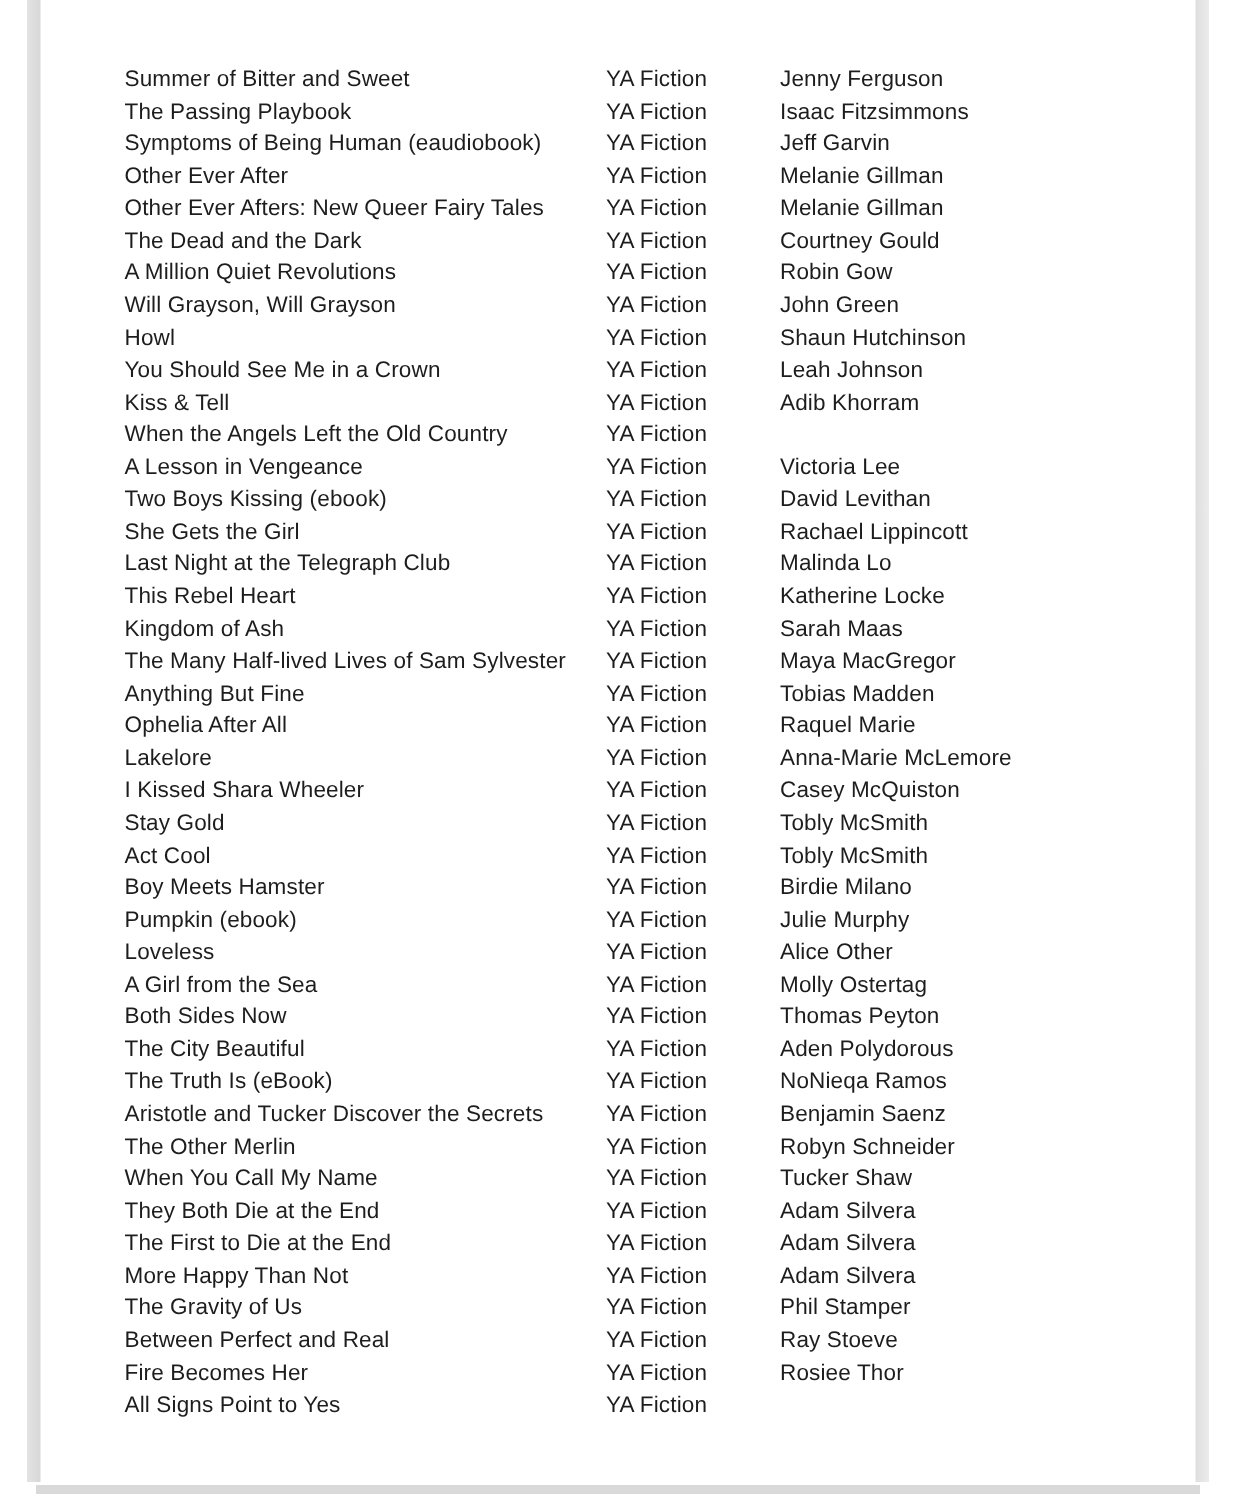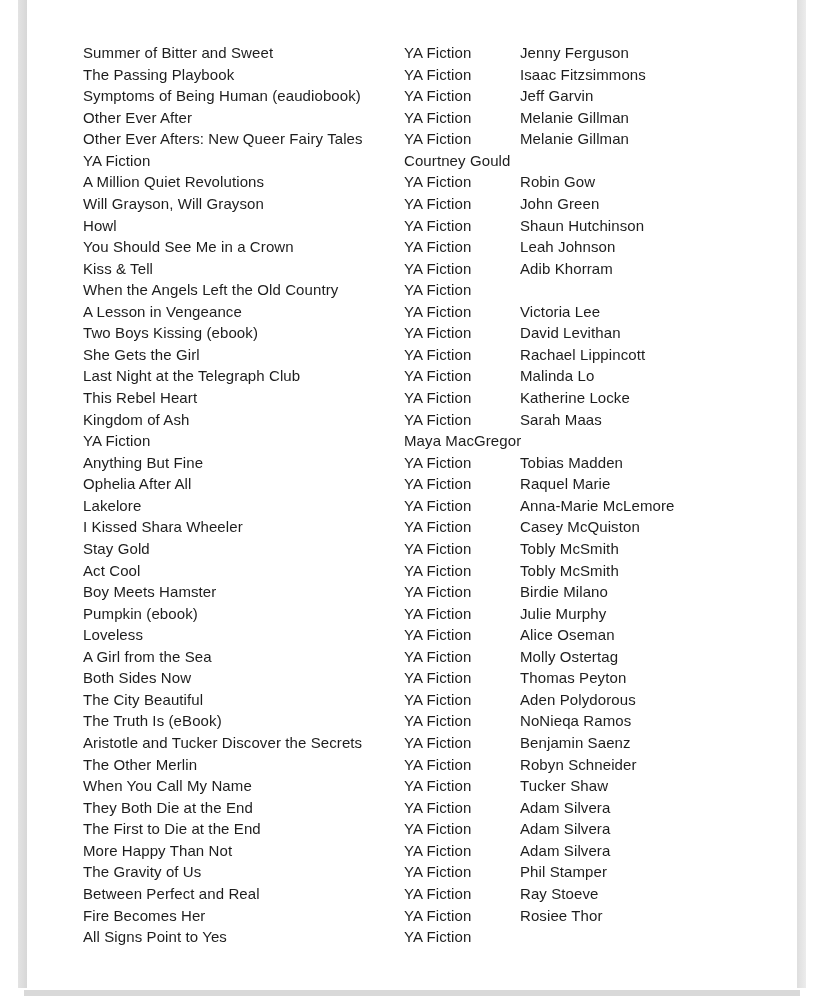--- a/index.html
+++ b/index.html
@@ -88,20 +88,21 @@
         <span class="cell title">Other Ever After</span>
         <span class="cell category">YA Fiction</span>
         <span class="cell author">Melanie Gillman</span>
       </div>
       <div class="row">
         <span class="cell title">Other Ever Afters: New Queer Fairy Tales</span>
         <span class="cell category">YA Fiction</span>
         <span class="cell author">Melanie Gillman</span>
       </div>
       <div class="row">
+        <span class="cell title">The Dead and the Dark</span>
         <span class="cell category">YA Fiction</span>
         <span class="cell author">Courtney Gould</span>
       </div>
       <div class="row">
         <span class="cell title">A Million Quiet Revolutions</span>
         <span class="cell category">YA Fiction</span>
         <span class="cell author">Robin Gow</span>
       </div>
       <div class="row">
         <span class="cell title">Will Grayson, Will Grayson</span>
@@ -151,20 +152,21 @@
         <span class="cell title">This Rebel Heart</span>
         <span class="cell category">YA Fiction</span>
         <span class="cell author">Katherine Locke</span>
       </div>
       <div class="row">
         <span class="cell title">Kingdom of Ash</span>
         <span class="cell category">YA Fiction</span>
         <span class="cell author">Sarah Maas</span>
       </div>
       <div class="row">
+        <span class="cell title">The Many Half-lived Lives of Sam Sylvester</span>
         <span class="cell category">YA Fiction</span>
         <span class="cell author">Maya MacGregor</span>
       </div>
       <div class="row">
         <span class="cell title">Anything But Fine</span>
         <span class="cell category">YA Fiction</span>
         <span class="cell author">Tobias Madden</span>
       </div>
       <div class="row">
         <span class="cell title">Ophelia After All</span>
@@ -197,21 +199,21 @@
         <span class="cell author">Birdie Milano</span>
       </div>
       <div class="row">
         <span class="cell title">Pumpkin (ebook)</span>
         <span class="cell category">YA Fiction</span>
         <span class="cell author">Julie Murphy</span>
       </div>
       <div class="row">
         <span class="cell title">Loveless</span>
         <span class="cell category">YA Fiction</span>
-        <span class="cell author">Alice Oseman</span>
+        <span class="cell author">Alice Other</span>
       </div>
       <div class="row">
         <span class="cell title">A Girl from the Sea</span>
         <span class="cell category">YA Fiction</span>
         <span class="cell author">Molly Ostertag</span>
       </div>
       <div class="row">
         <span class="cell title">Both Sides Now</span>
         <span class="cell category">YA Fiction</span>
         <span class="cell author">Thomas Peyton</span>

